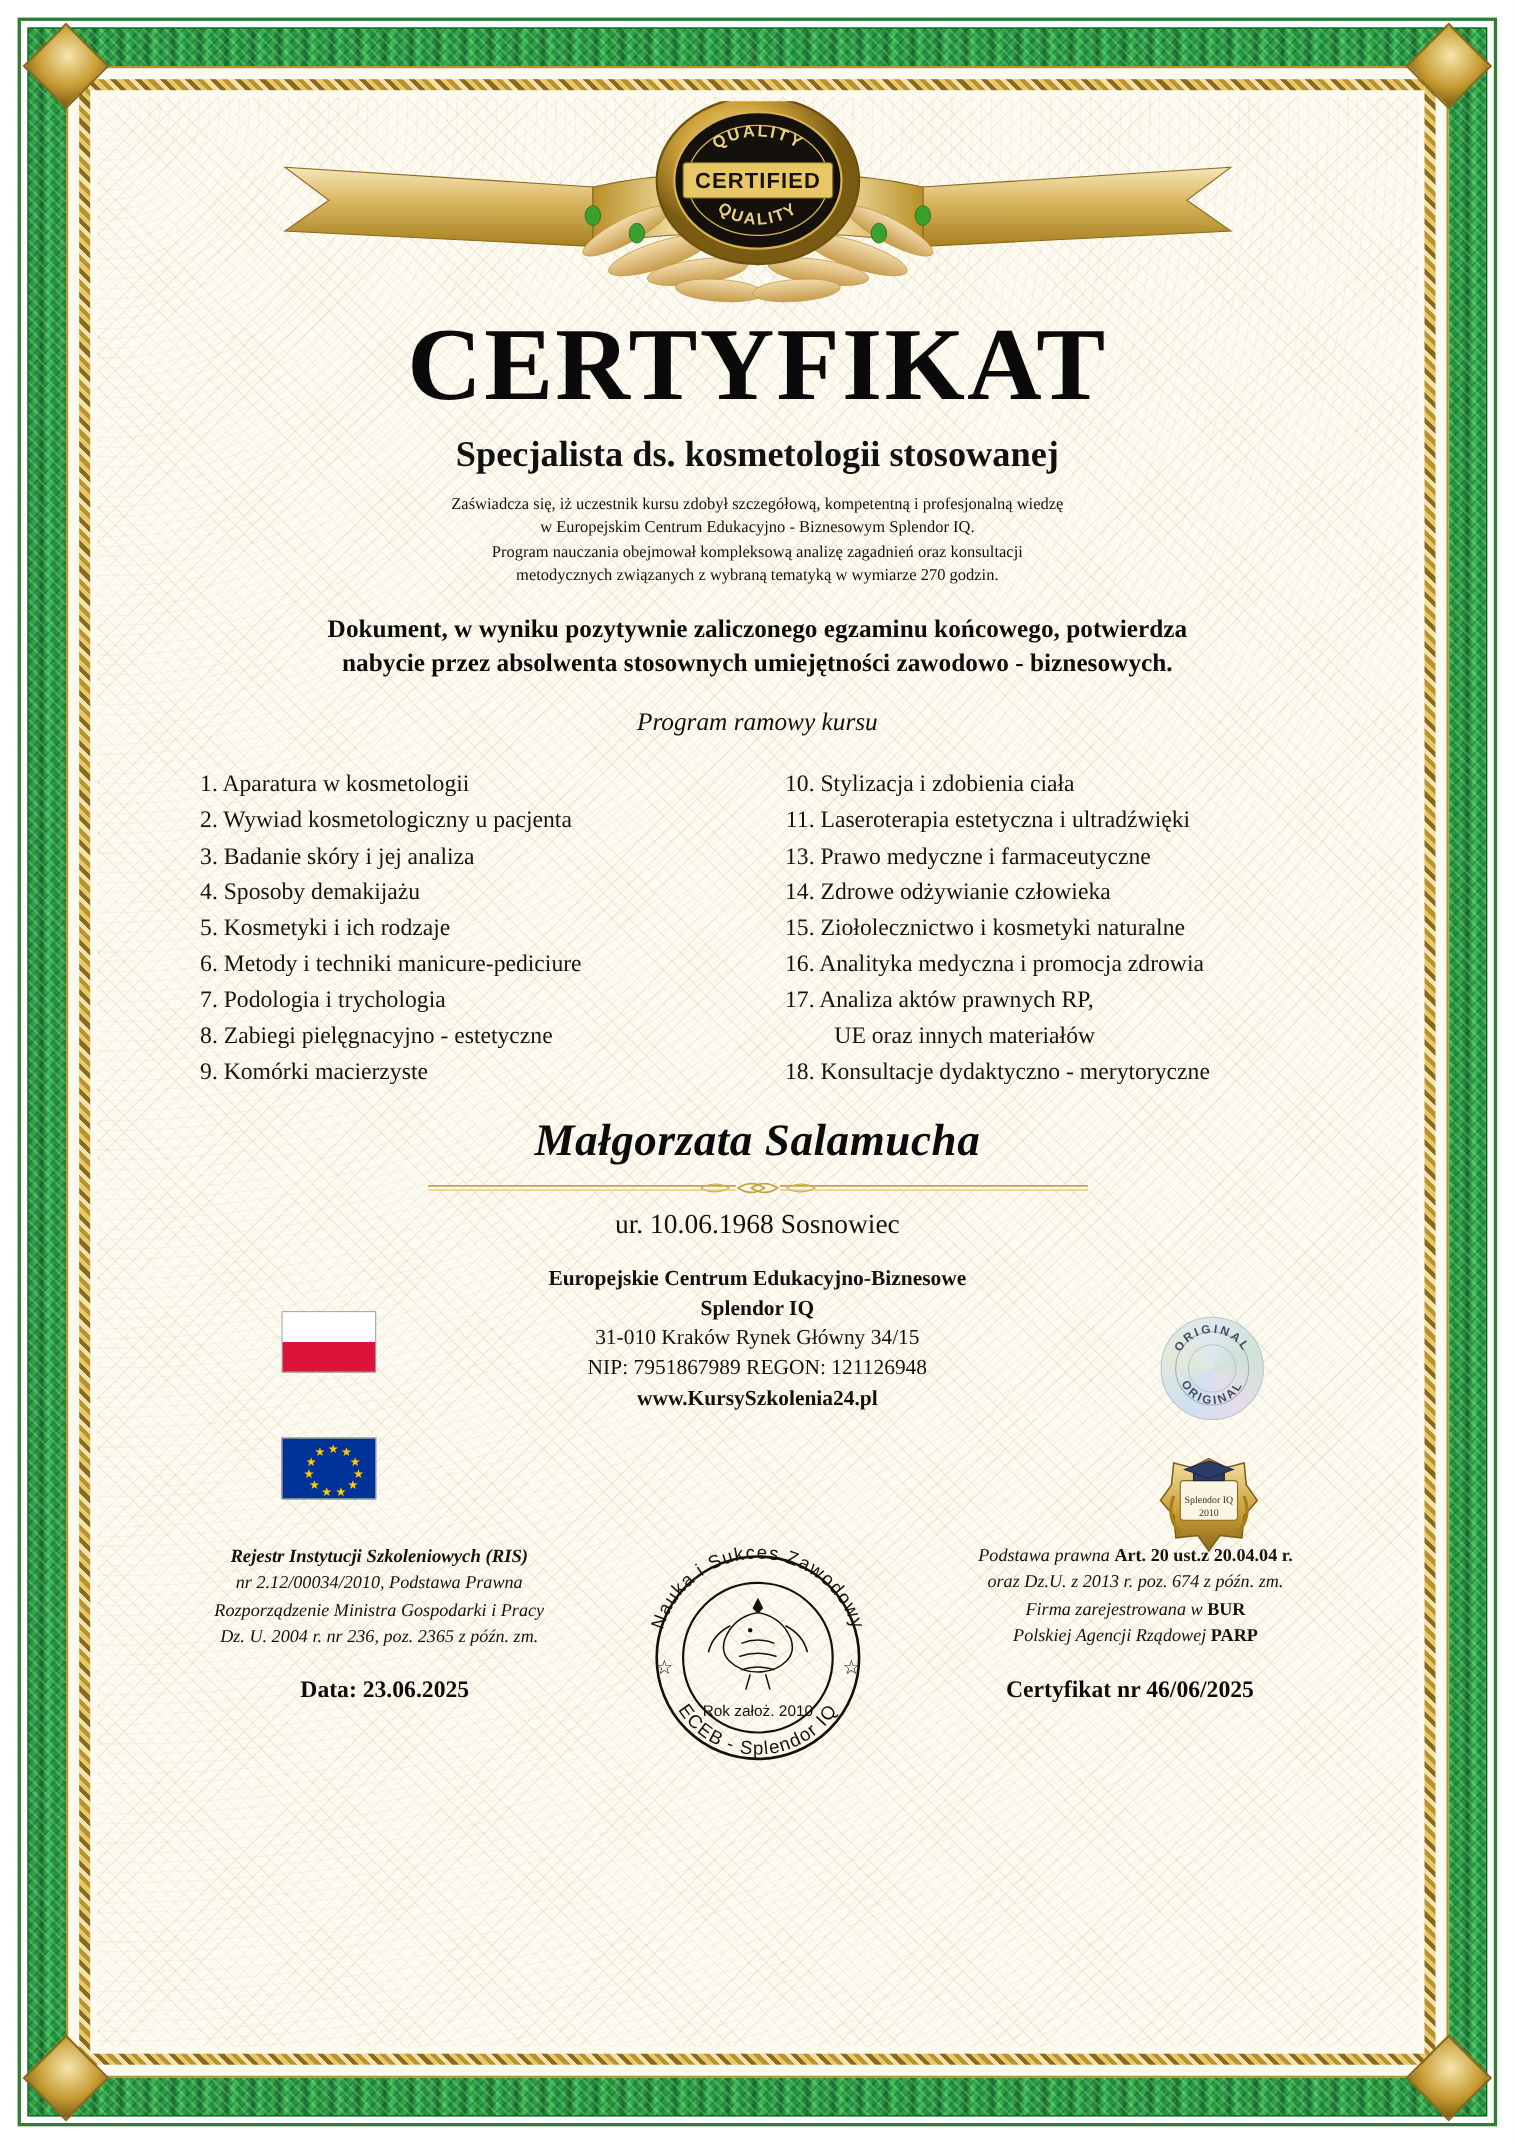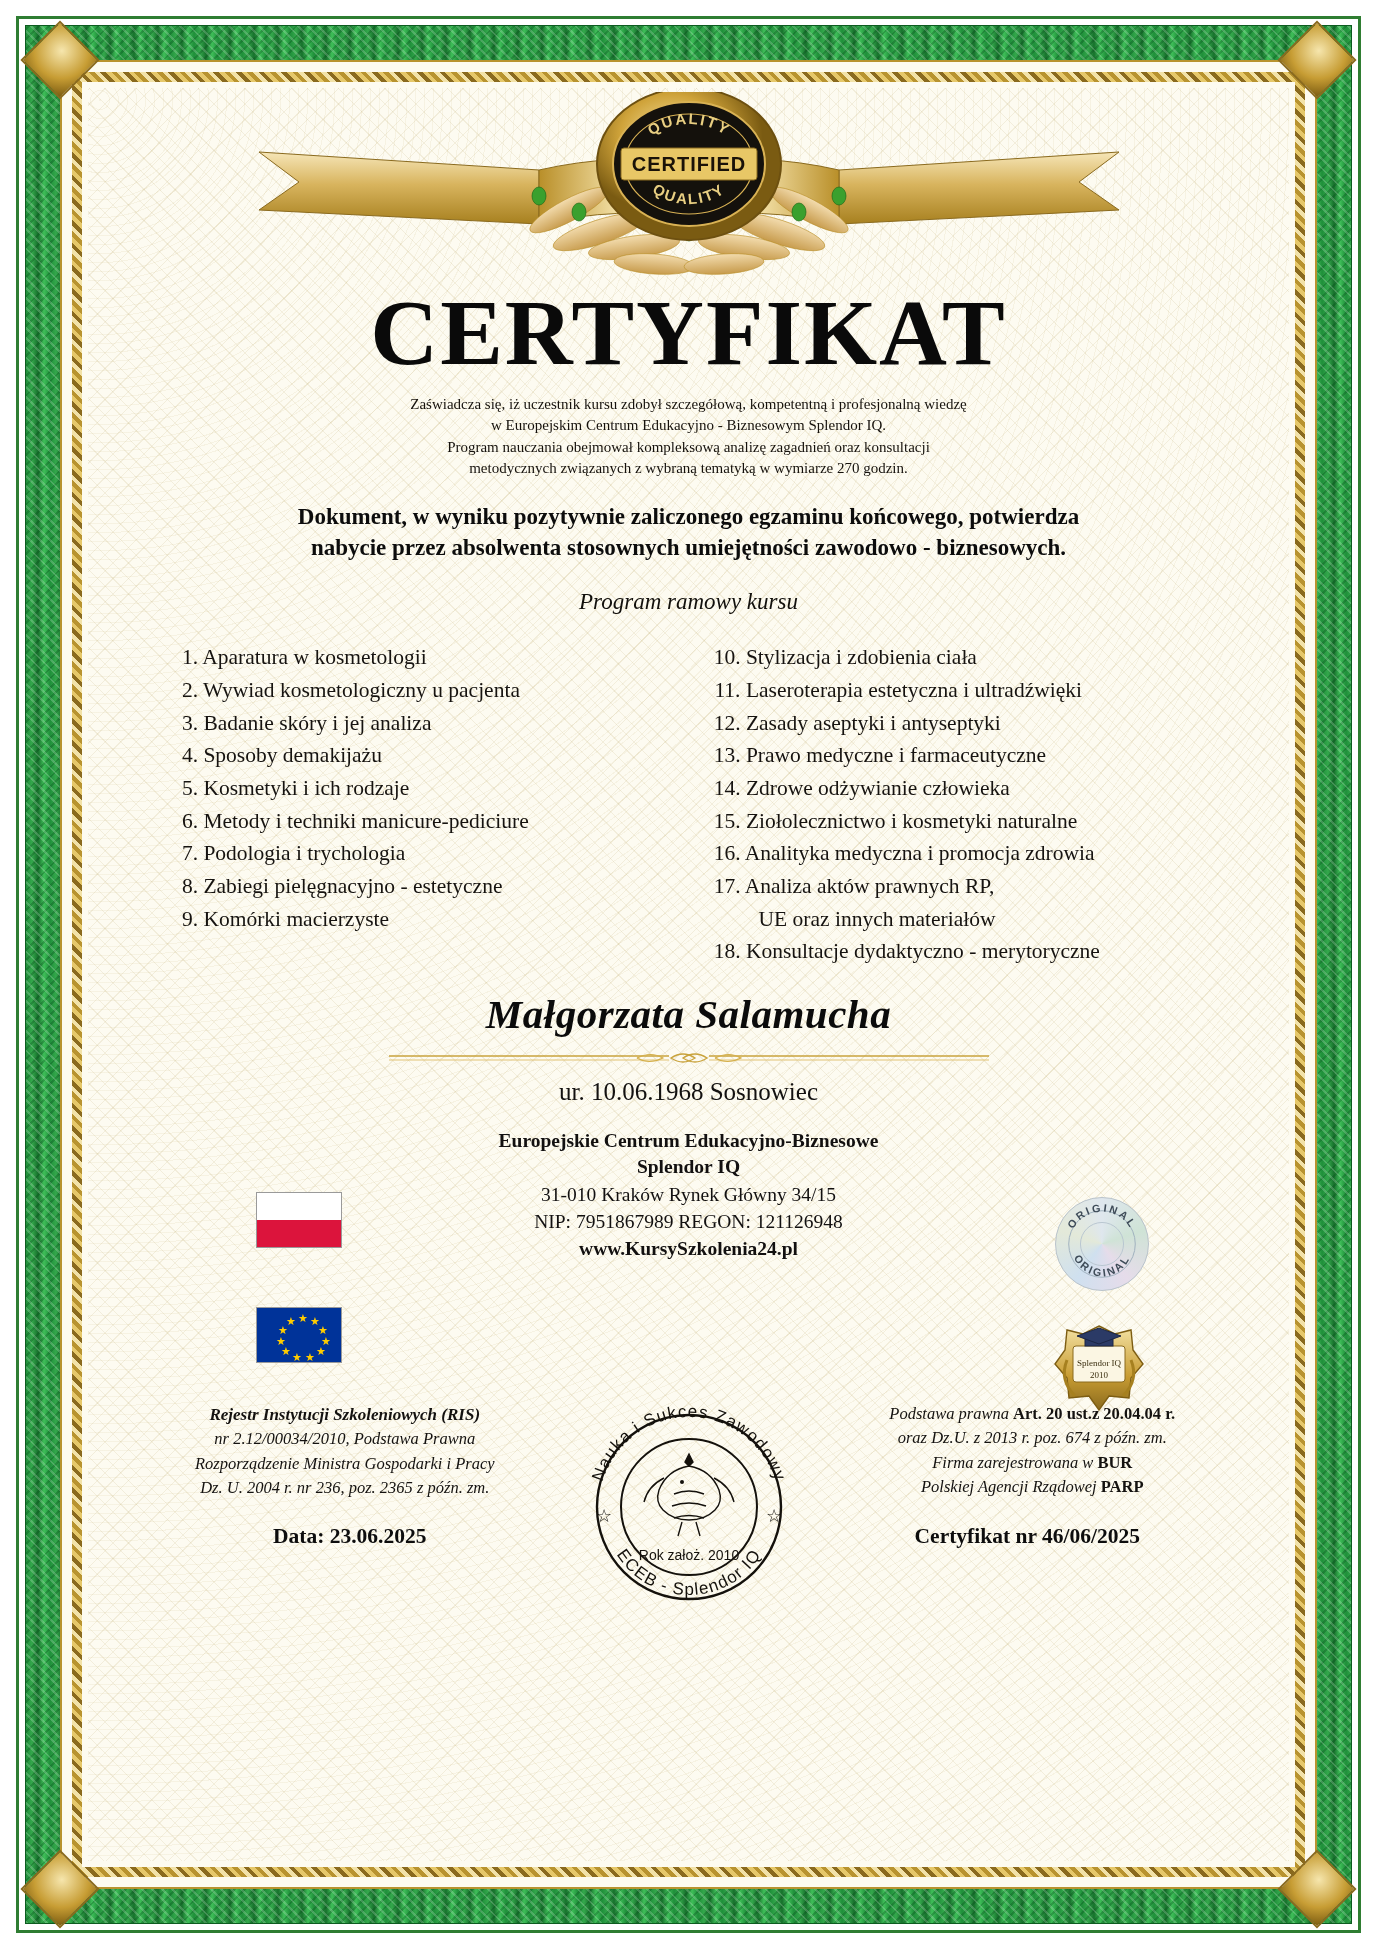--- a/index.html
+++ b/index.html
@@ -358,20 +358,21 @@
                 </text>
                 <text font-family="Liberation Sans, sans-serif" font-size="15" font-weight="bold" fill="#e9cf82" letter-spacing="2">
                   <textPath href="#arcBot" startOffset="50%" text-anchor="middle">QUALITY</textPath>
                 </text>
                 <rect x="382" y="56" width="136" height="32" rx="3" fill="#e8c766" stroke="#8a6a1e"></rect>
                 <text x="450" y="79" text-anchor="middle" font-family="Liberation Sans, sans-serif" font-size="20" font-weight="bold" fill="#1a1208" letter-spacing="1">CERTIFIED</text>
               </svg>
             </div>
 
             <div class="title">CERTYFIKAT</div>
+            <div class="subtitle">Specjalista ds. kosmetologii stosowanej</div>
 
             <div class="intro">
               <div>Zaświadcza się, iż uczestnik kursu zdobył szczegółową, kompetentną i profesjonalną wiedzę</div>
               <div>w Europejskim Centrum Edukacyjno - Biznesowym Splendor IQ.</div>
               <div>Program nauczania obejmował kompleksową analizę zagadnień oraz konsultacji</div>
               <div>metodycznych związanych z wybraną tematyką w wymiarze 270 godzin.</div>
             </div>
 
             <div class="statement">
               <div>Dokument, w wyniku pozytywnie zaliczonego egzaminu końcowego, potwierdza</div>
@@ -388,21 +389,20 @@
                 <div class="course-item"><span class="num">4.</span> <span>Sposoby demakijażu</span></div>
                 <div class="course-item"><span class="num">5.</span> <span>Kosmetyki i ich rodzaje</span></div>
                 <div class="course-item"><span class="num">6.</span> <span>Metody i techniki manicure-pediciure</span></div>
                 <div class="course-item"><span class="num">7.</span> <span>Podologia i trychologia</span></div>
                 <div class="course-item"><span class="num">8.</span> <span>Zabiegi pielęgnacyjno - estetyczne</span></div>
                 <div class="course-item"><span class="num">9.</span> <span>Komórki macierzyste</span></div>
               </div>
               <div class="col col-right">
                 <div class="course-item"><span class="num">10.</span> <span>Stylizacja i zdobienia ciała</span></div>
                 <div class="course-item"><span class="num">11.</span> <span>Laseroterapia estetyczna i ultradźwięki</span></div>
-                <div class="course-item"><span class="num">12.</span> <span>Zasady aseptyki i antyseptyki</span></div>
                 <div class="course-item"><span class="num">13.</span> <span>Prawo medyczne i farmaceutyczne</span></div>
                 <div class="course-item"><span class="num">14.</span> <span>Zdrowe odżywianie człowieka</span></div>
                 <div class="course-item"><span class="num">15.</span> <span>Ziołolecznictwo i kosmetyki naturalne</span></div>
                 <div class="course-item"><span class="num">16.</span> <span>Analityka medyczna i promocja zdrowia</span></div>
                 <div class="course-item"><span class="num">17.</span> <span>Analiza aktów prawnych RP,</span></div>
                 <div class="course-item course-cont"><span>UE oraz innych materiałów</span></div>
                 <div class="course-item"><span class="num">18.</span> <span>Konsultacje dydaktyczno - merytoryczne</span></div>
               </div>
             </div>
 

